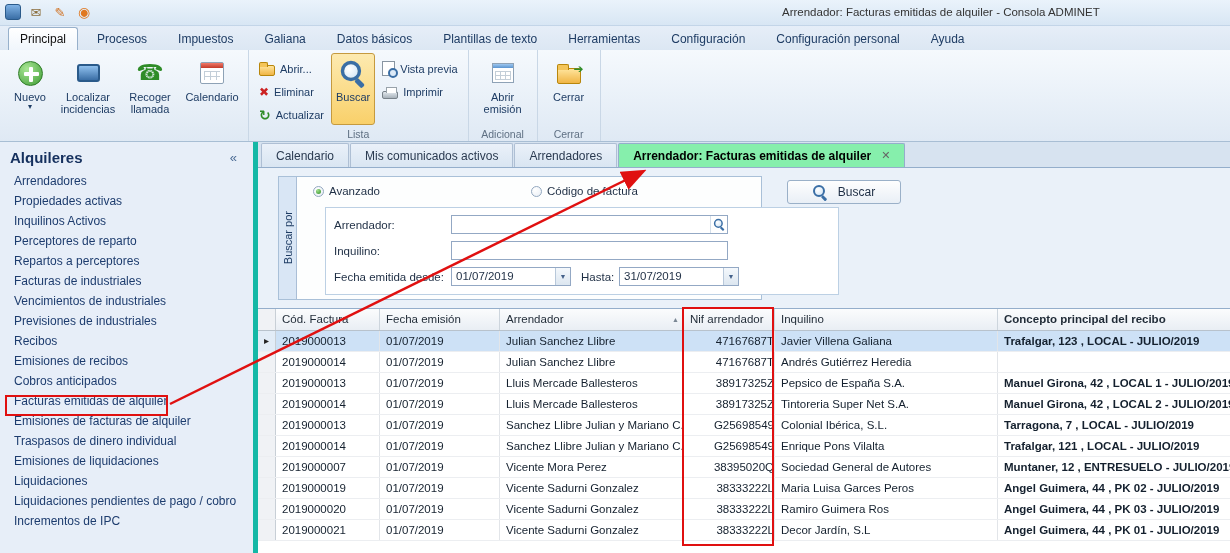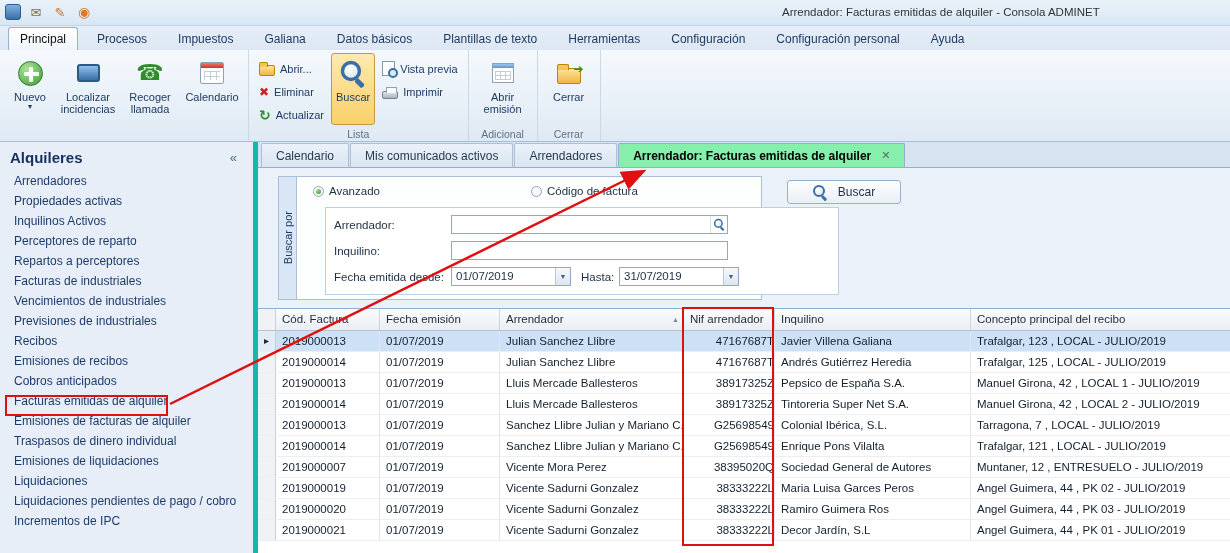--- a/index.html
+++ b/index.html
@@ -122,21 +122,21 @@
   
   .grid { position:absolute; top:166px; left:0; right:0; bottom:0; background:#fff; border-top:1px solid #94aecb; }
   .thead { display:flex; height:22px; background:linear-gradient(#fbfcfd,#e9eef4); border-bottom:1px solid #b8c2cc; }
   .th { font-size:11.5px; color:#1f2a36; line-height:21px; padding-left:6px; border-right:1px solid #cdd5dd; overflow:hidden; white-space:nowrap; display:flex; align-items:center; }
   .th .sort { margin-left:auto; margin-right:4px; font-size:7px; color:#7a8794; }
   .trow { display:flex; height:21px; border-bottom:1px solid #eceef1; background:#fff; }
   .trow.sel .tcell { background:#cde1f6; }
   .trow.sel .wsel { background:#e2ecf7; }
   .tcell { font-size:11.5px; line-height:20px; padding-left:6px; border-right:1px solid #e2e5e9; overflow:hidden; white-space:nowrap; color:#14202e; }
   .wsel { width:18px; padding-left:0; text-align:center; background:#f0f2f5; border-right:1px solid #c8cfd6; font-size:10px; color:#222; }
-  .w0 { width:104px; } .w1 { width:120px; } .w2 { width:184px; } .w3 { width:91px;text-align:right; } .w4 { width:196px; } .w5 { flex:1; border-right:none; }
+  .w0 { width:104px; } .w1 { width:120px; } .w2 { width:184px; } .w3 { width:91px;text-align:right; } .w4 { width:223px; } .w5 { flex:1; border-right:none;font-weight:bold; }
 
   
   .annot-box { position:absolute; border:2px solid #e01010; z-index:40; pointer-events:none; }
   .annot-sidebar { left:5px; top:395px; width:163px; height:21px; }
   .annot-nif { left:682px; top:307px; width:92px; height:239px; }
   .annot-arrow { position:absolute; left:0; top:0; z-index:41; pointer-events:none; }
 </style>
 </head>
 <body>
 
@@ -370,21 +370,20 @@
               <div class="tcell w4">Javier Villena Galiana</div>
               <div class="tcell w5">Trafalgar, 123 , LOCAL - JULIO/2019</div>
             </div>
             <div class="trow">
               <div class="tcell wsel"></div>
               <div class="tcell w0">2019000014</div>
               <div class="tcell w1">01/07/2019</div>
               <div class="tcell w2">Julian Sanchez Llibre</div>
               <div class="tcell w3">47167687T</div>
               <div class="tcell w4">Andrés Gutiérrez Heredia</div>
-              <div class="tcell w5">Trafalgar, 125 , LOCAL - JULIO/2019</div>
             </div>
             <div class="trow">
               <div class="tcell wsel"></div>
               <div class="tcell w0">2019000013</div>
               <div class="tcell w1">01/07/2019</div>
               <div class="tcell w2">Lluis Mercade Ballesteros</div>
               <div class="tcell w3">38917325Z</div>
               <div class="tcell w4">Pepsico de España S.A.</div>
               <div class="tcell w5">Manuel Girona, 42 , LOCAL 1 - JULIO/2019</div>
             </div>

